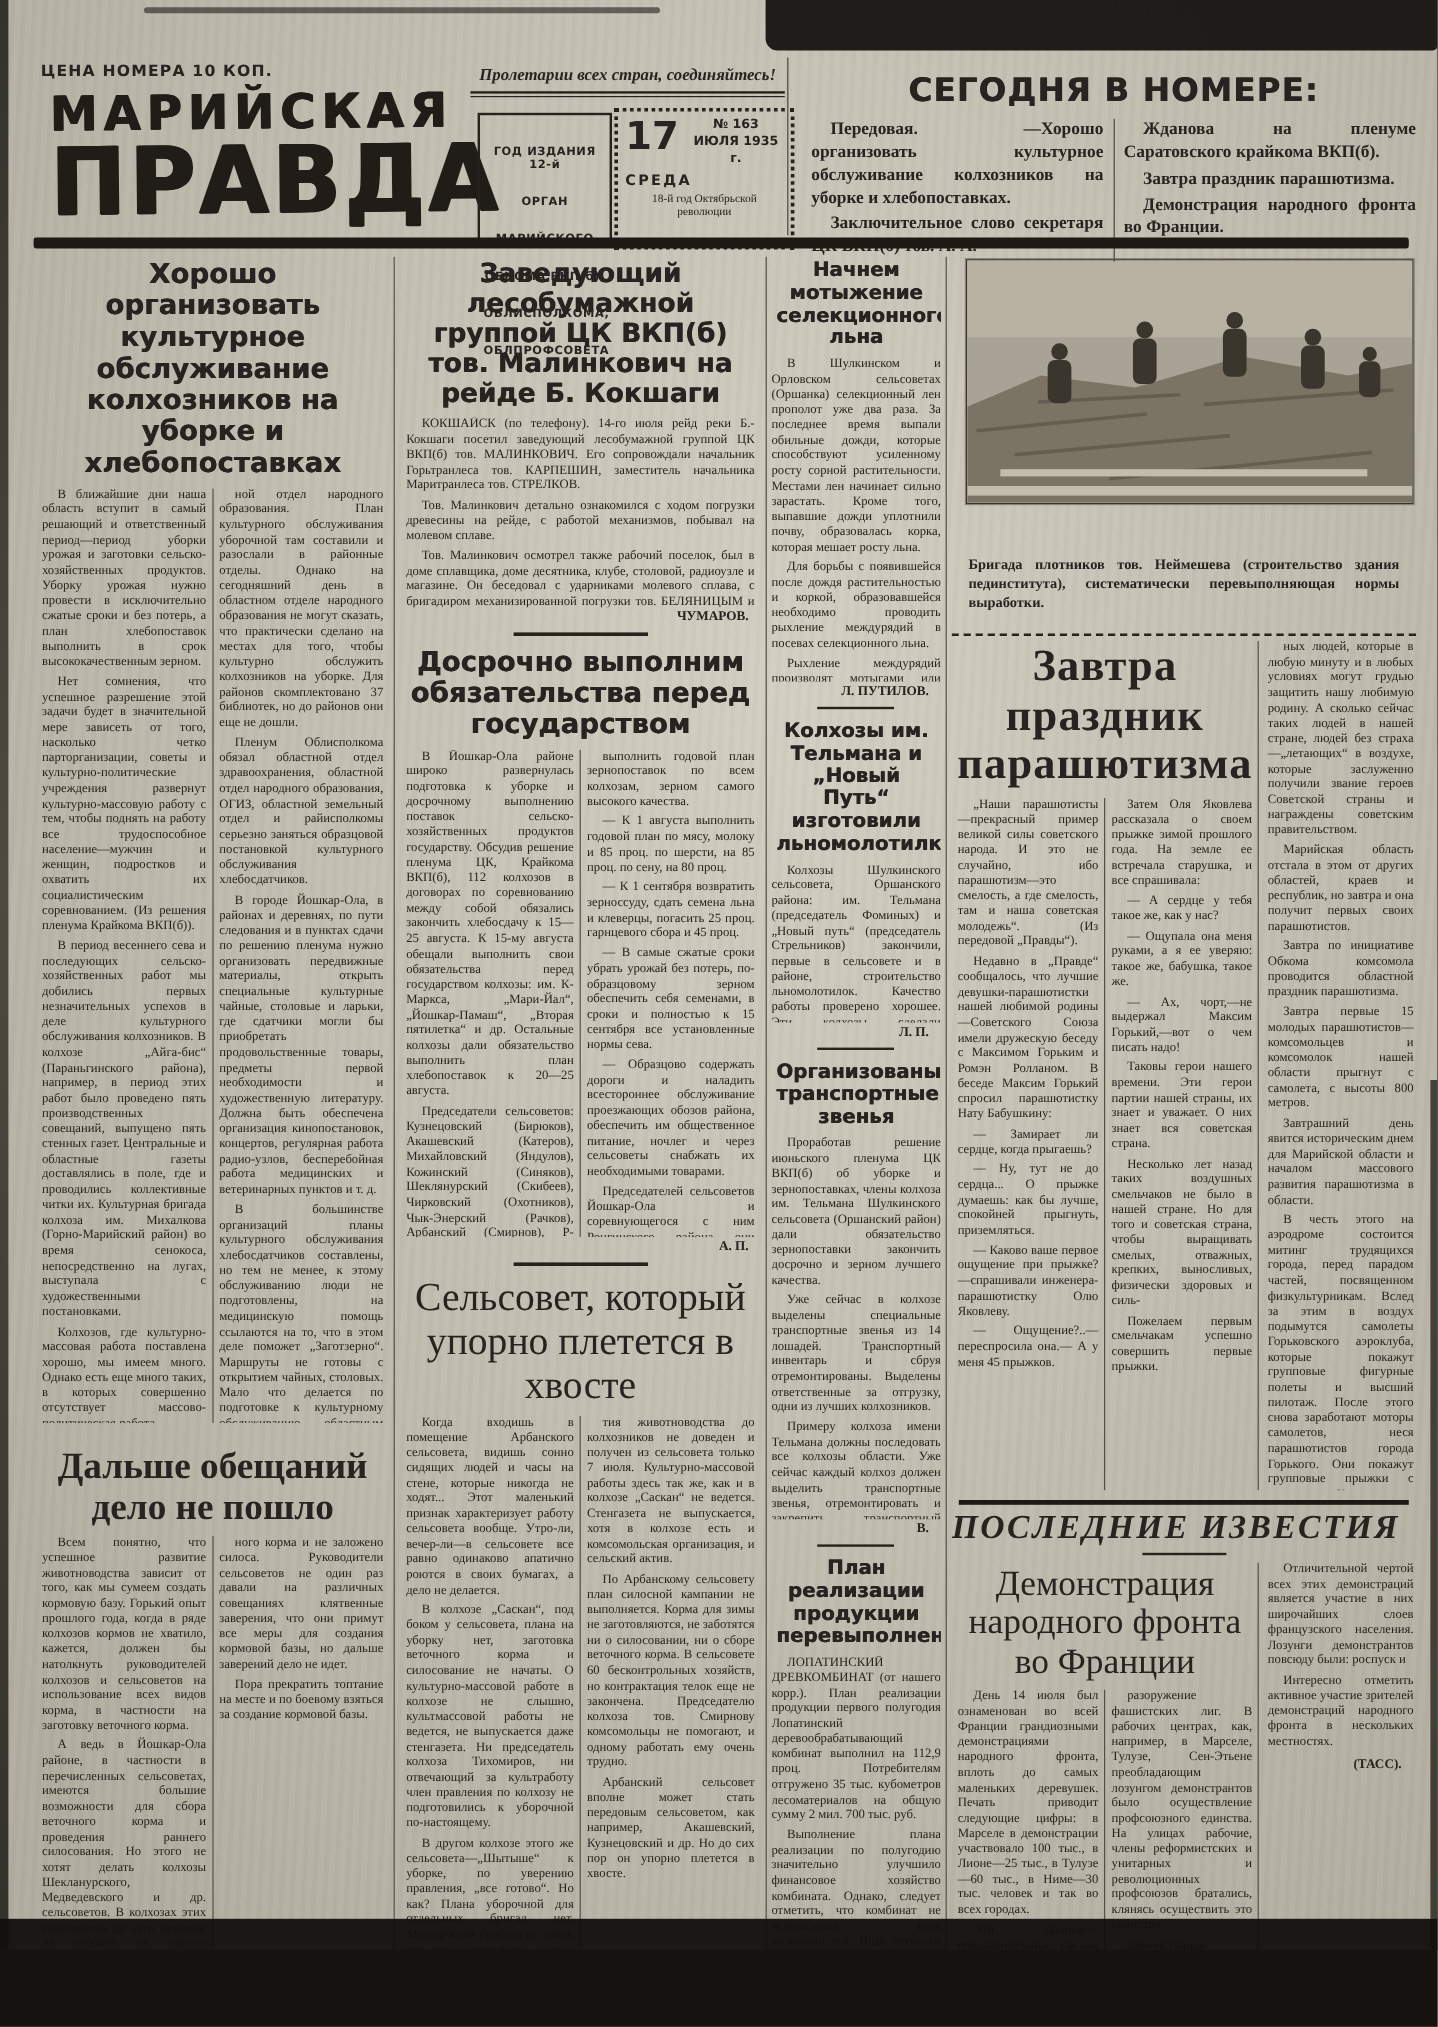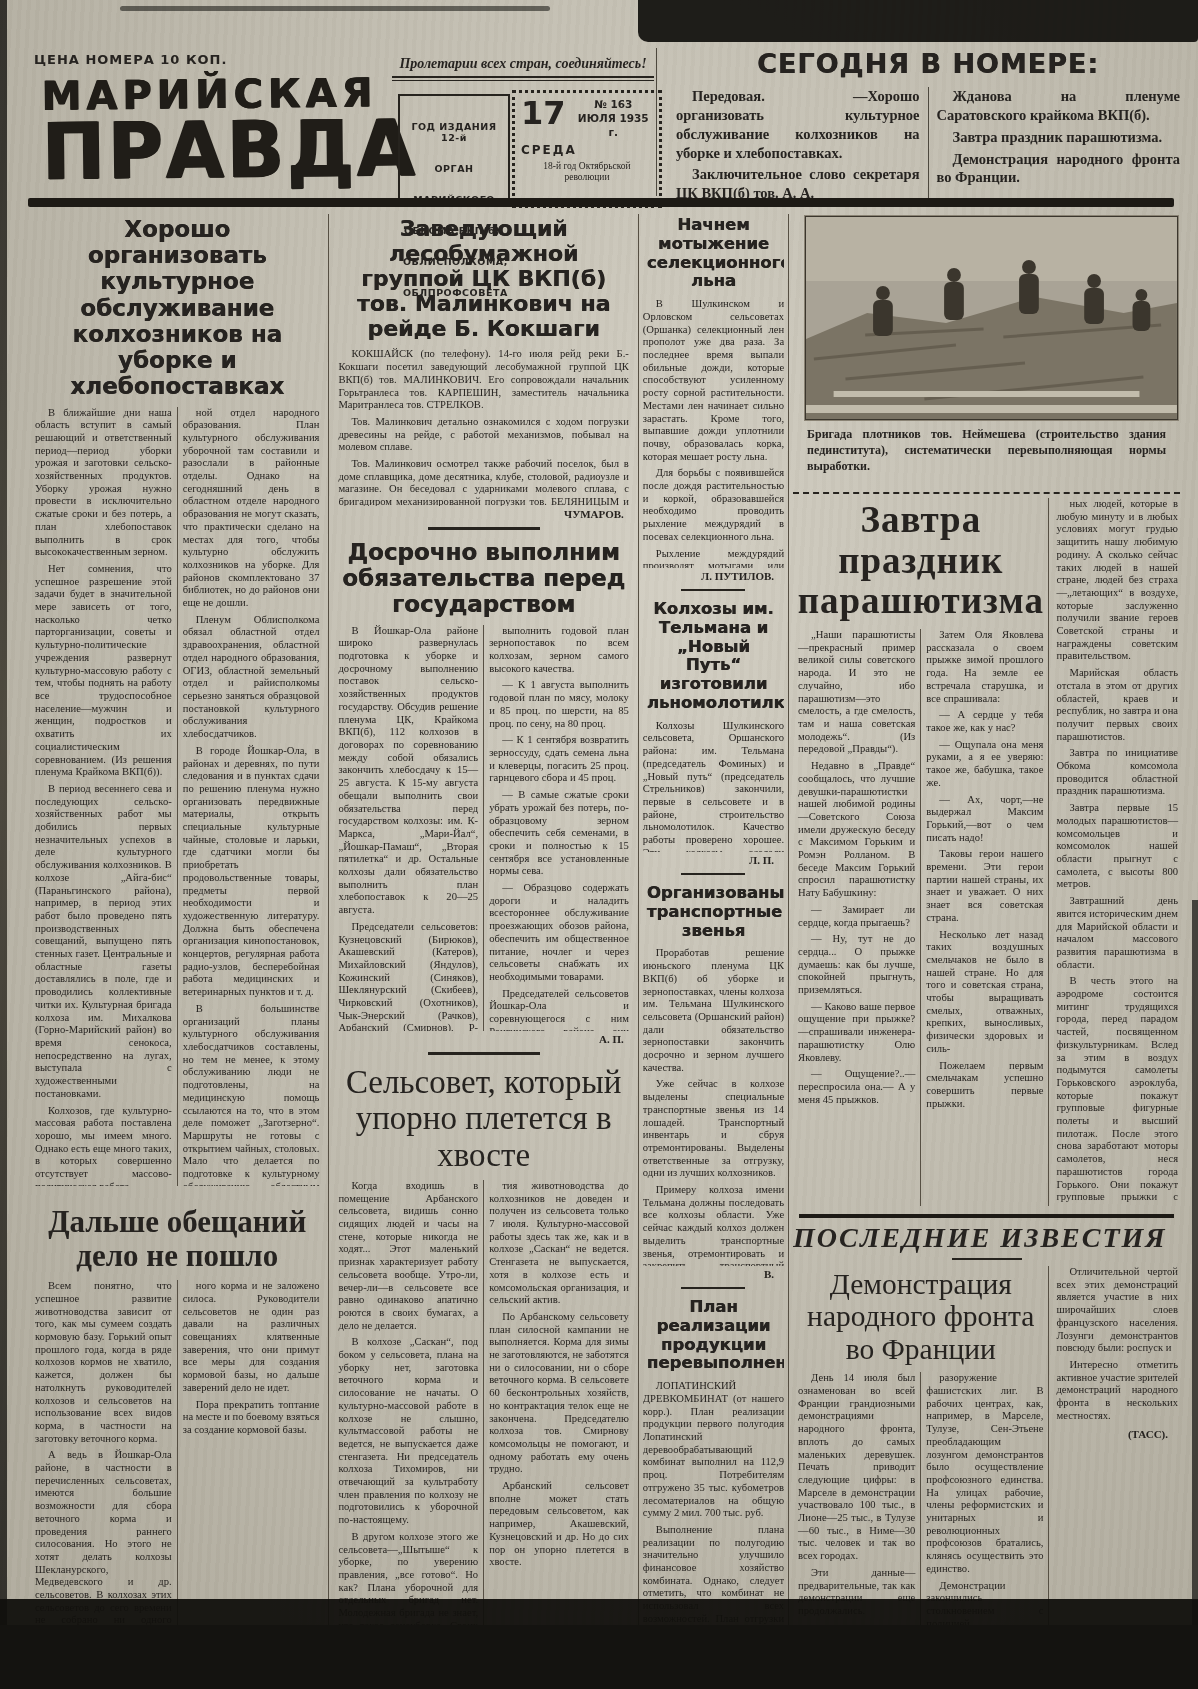--- a/index.html
+++ b/index.html
@@ -34,21 +34,21 @@
     font-family:"DejaVu Sans",sans-serif;font-weight:700;font-size:9.5px;letter-spacing:.5px;}
   .organ-box p{margin:20px 0;}
   .date-box{position:absolute;left:512px;top:90px;width:132px;height:104px;z-index:2;
     border:3px dotted #26231e;padding:4px 6px;font-family:"DejaVu Sans",sans-serif;font-weight:700;}
   .date-box .row{display:flex;align-items:flex-start;gap:8px;}
   .date-box .day{font-size:32px;line-height:1;}
   .date-box .dd{flex:1;text-align:center;font-size:10.5px;line-height:1.35;}
   .date-box .weekday{text-align:left;font-size:12px;margin-top:3px;letter-spacing:2px;}
   .date-box .era{text-align:center;font-size:9.5px;margin-top:4px;line-height:1.2;font-weight:400;font-family:"Liberation Serif",serif;}
   .hdr-vrule{position:absolute;left:656px;top:48px;height:148px;width:1px;background:#4d483e;z-index:2;}
-  .today{position:absolute;left:668px;top:48px;width:520px;z-index:2;}
+  .today{position:absolute;left:668px;top:60px;width:520px;z-index:2;}
   .today h2{margin:0;text-align:center;font-family:"DejaVu Sans",sans-serif;font-weight:700;
     font-size:27px;letter-spacing:1px;text-shadow:.5px 0 currentColor;}
   .today .tcols{display:flex;margin-top:8px;}
   .today .tcol{flex:1;padding:0 8px;}
   .today .tcol + .tcol{border-left:1px solid #4d483e;}
   .today .tcol p{margin:0 0 3px;font-weight:700;font-size:14.5px;line-height:1.3;
     text-align:justify;text-indent:16px;}
   .thick-bar{position:absolute;left:28px;top:198px;width:1146px;height:9px;background:#1d1a15;z-index:2;border-radius:2px;}
 
   
@@ -80,21 +80,21 @@
   .hl-sels{font-size:33px;font-weight:400;}
   .hl-dalshe{font-size:31px;font-weight:700;}
   .hl-c4{font-size:16.5px;}
   .hl-para{font-size:37px;font-weight:700;letter-spacing:1px;}
   .hl-fr{font-size:29.5px;font-weight:400;}
 
   
   figure.photo{margin:2px 2px 6px 12px;border:1px solid #3b362d;box-shadow:0 0 0 1px #8a8374;height:202px;overflow:hidden;}
   figure.photo svg{display:block;width:100%;height:100%;}
   .caption{height:62px;overflow:hidden;font-size:12px;font-weight:700;text-align:justify;
-    padding:0 14px;line-height:1.35;}
+    padding:0 14px;line-height:1.35;margin-top:36px;}
   .a-para{border-top:2px dashed #26231e;margin-top:4px;padding-top:4px;height:708px;}
   .grid{display:flex;flex:1;overflow:hidden;}
   .grid .left{width:66%;display:flex;flex-direction:column;overflow:hidden;}
   .grid .rightcol{flex:1;border-left:1px solid #564f43;padding:0 2px 0 7px;overflow:hidden;}
   .a-news{flex:1;margin-top:6px;}
   .news-topbar{height:4px;background:#1d1a15;margin:2px 6px 4px;}
   .news-banner{margin:0;text-align:left;font-style:italic;font-weight:700;font-size:28px;
     font-family:"Liberation Serif",serif;letter-spacing:2px;}
   .news-midrule{width:70px;height:2px;background:#26231e;margin:4px auto 6px;}
 </style>

